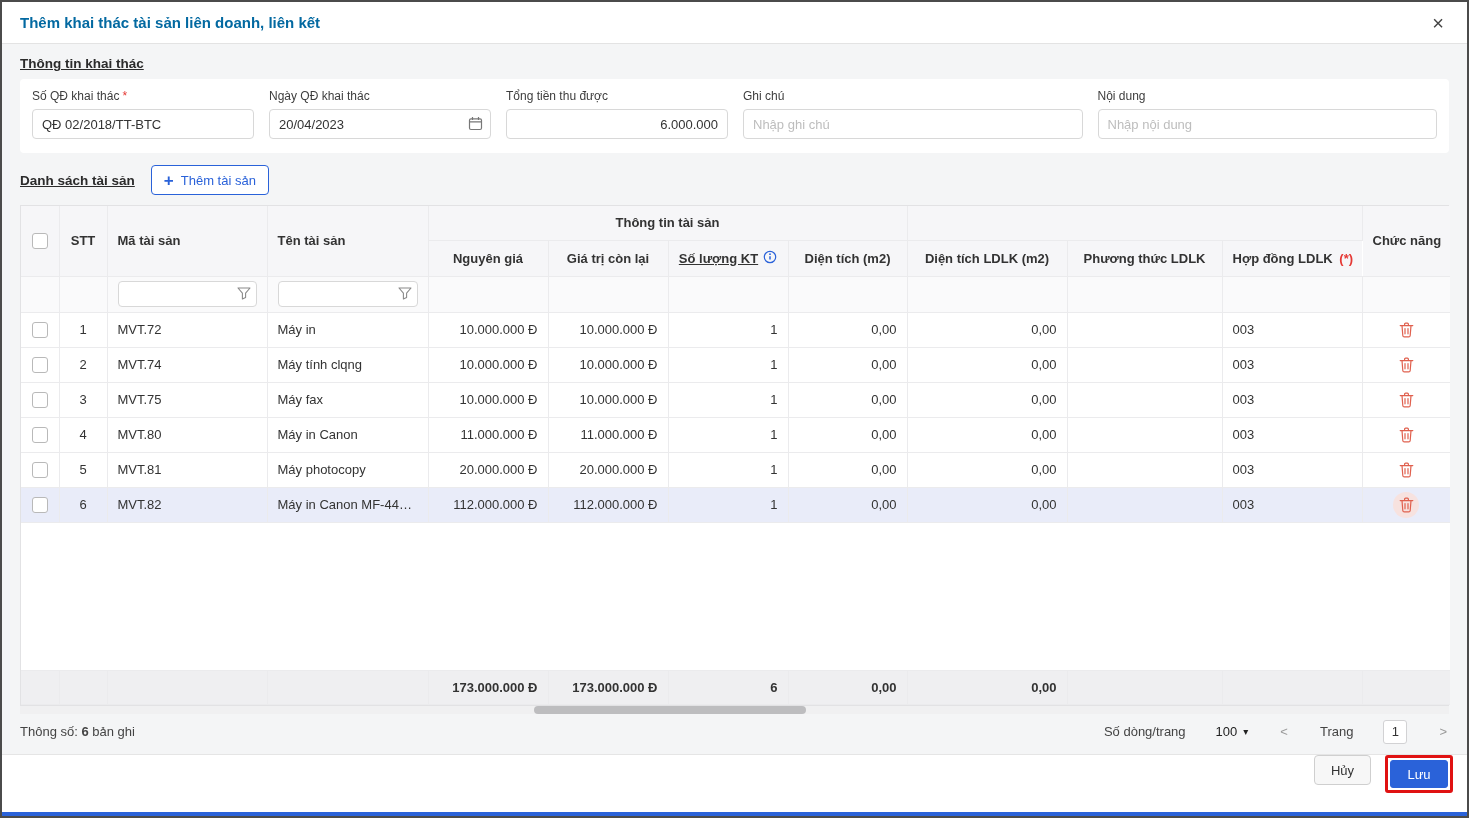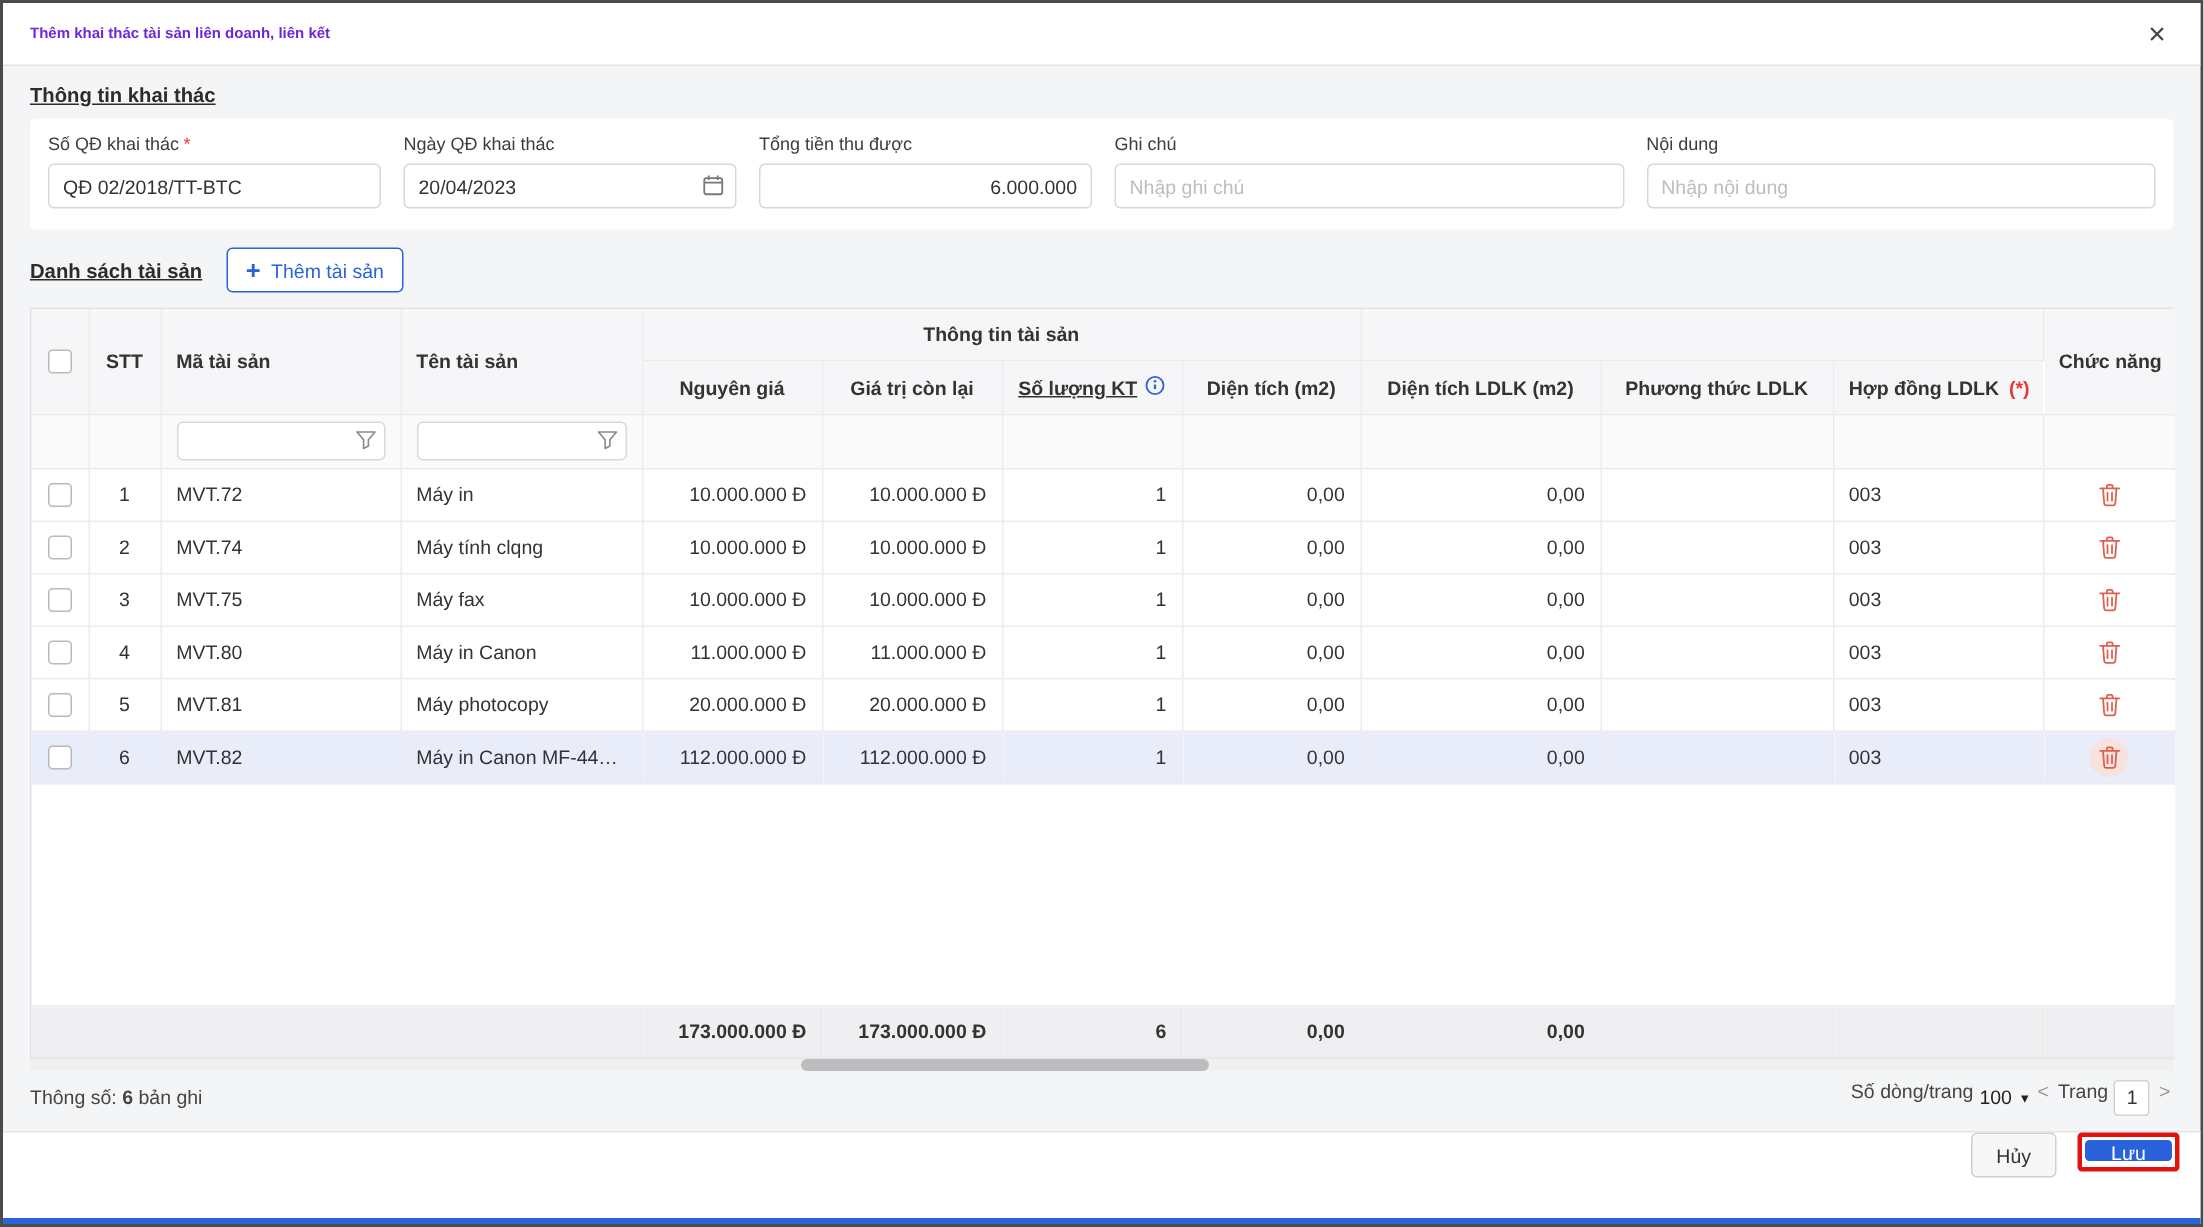--- a/index.html
+++ b/index.html
@@ -3,21 +3,21 @@
 <meta charset="utf-8">
 <style>
   * { margin:0; padding:0; box-sizing:border-box; }
   html,body { width:1469px; height:818px; }
   body { font-family:"Liberation Sans", sans-serif; font-size:13px; color:#333; background:#fff; }
 
   .screen { width:1469px; height:818px; border:2px solid #4b4b4b; background:#f4f5f6; display:flex; flex-direction:column; overflow:hidden; }
 
   
   .modal-header { flex:0 0 42px; background:#fff; display:flex; align-items:center; justify-content:space-between; padding:0 16px 0 18px; border-bottom:1px solid #e3e3e3; }
-  .modal-title { font-size:10px; font-weight:bold; color:#6d28d9;text-align:center; }
+  .modal-title { font-size:15px; font-weight:bold; color:#0369a1;text-align:center; }
   .close-btn { font-size:20px; color:#444; width:26px; height:26px; line-height:26px; text-align:center; cursor:pointer; }
 
   
   .body { flex:1 1 auto; padding:0 18px; display:flex; flex-direction:column; overflow:hidden; }
   .section-heading { font-weight:bold; font-size:13.5px; color:#2b2b2b; margin:12px 0 8px;text-decoration:underline; }
 
   .form-card { background:#fff; border-radius:4px; padding:10px 12px 14px; display:flex; gap:15px; }
   .field { display:flex; flex-direction:column; }
   .field .label { margin-bottom:6px; color:#3d3d3d; font-size:12px; }
   .req { color:#e53935; margin-left:3px; }
@@ -62,31 +62,31 @@
   .trash-btn { display:inline-flex; align-items:center; justify-content:center; width:26px; height:26px; border-radius:50%; cursor:pointer; vertical-align:middle; }
   tr.highlighted .trash-btn { background:#f7e2df; }
 
   
   .hscroll { height:8px; background:#f0f0f1; position:relative; }
   .hscroll .thumb { position:absolute; left:36%; width:19%; height:8px; border-radius:4px; background:#bdbdbf; cursor:pointer; }
 
   
   .pager-bar { min-height:36px; display:flex; align-items:center; justify-content:space-between; color:#444; }
   .pager-left b { font-weight:bold; }
-  .pager-right { display:flex; gap:4px; }
+  .pager-right { display:flex; align-items:center; gap:30px; }
   .rows-select { display:inline-flex; align-items:center; gap:6px; cursor:pointer; color:#222; }
   .chev { font-size:10px; color:#222; }
   .page-arrow { color:#9a9a9a; font-size:13px; cursor:pointer; padding:0 2px; }
   .page-box { display:inline-flex; align-items:center; justify-content:center; min-width:24px; height:24px; border:1px solid #d2d2d4; border-radius:3px; background:#fff; color:#333; }
 
   
   .action-bar { flex:0 0 58px; background:#fff; border-top:1px solid #e5e5e5; display:flex; align-items:flex-start; justify-content:flex-end; gap:14px; padding:0 12px 0 0; }
   .btn-cancel { height:30px; padding:0 16px; background:#f7f7f7; border:1px solid #cfcfcf; border-radius:4px; font:inherit; font-size:13px; color:#333; cursor:pointer; }
   .save-highlight { border:3px solid #e01212; padding:2px; border-radius:3px; margin-right:2px; }
-  .btn-save { height:14px; min-width:58px; padding:0 16px; background:#2a62d9; border:1px solid #2a62d9; border-radius:3px; font:inherit; font-size:13px; color:#fff; cursor:pointer; }
+  .btn-save { height:28px; min-width:58px; padding:0 16px; background:#2a62d9; border:1px solid #2a62d9; border-radius:3px; font:inherit; font-size:13px; color:#fff; cursor:pointer; }
 
   .bottom-strip { flex:0 0 4px; background:#2a62d9; }
 </style>
 </head>
 <body>
 
 <div class="screen">
 
   <div class="modal-header">
     <div class="modal-title">Thêm khai thác tài sản liên doanh, liên kết</div>

